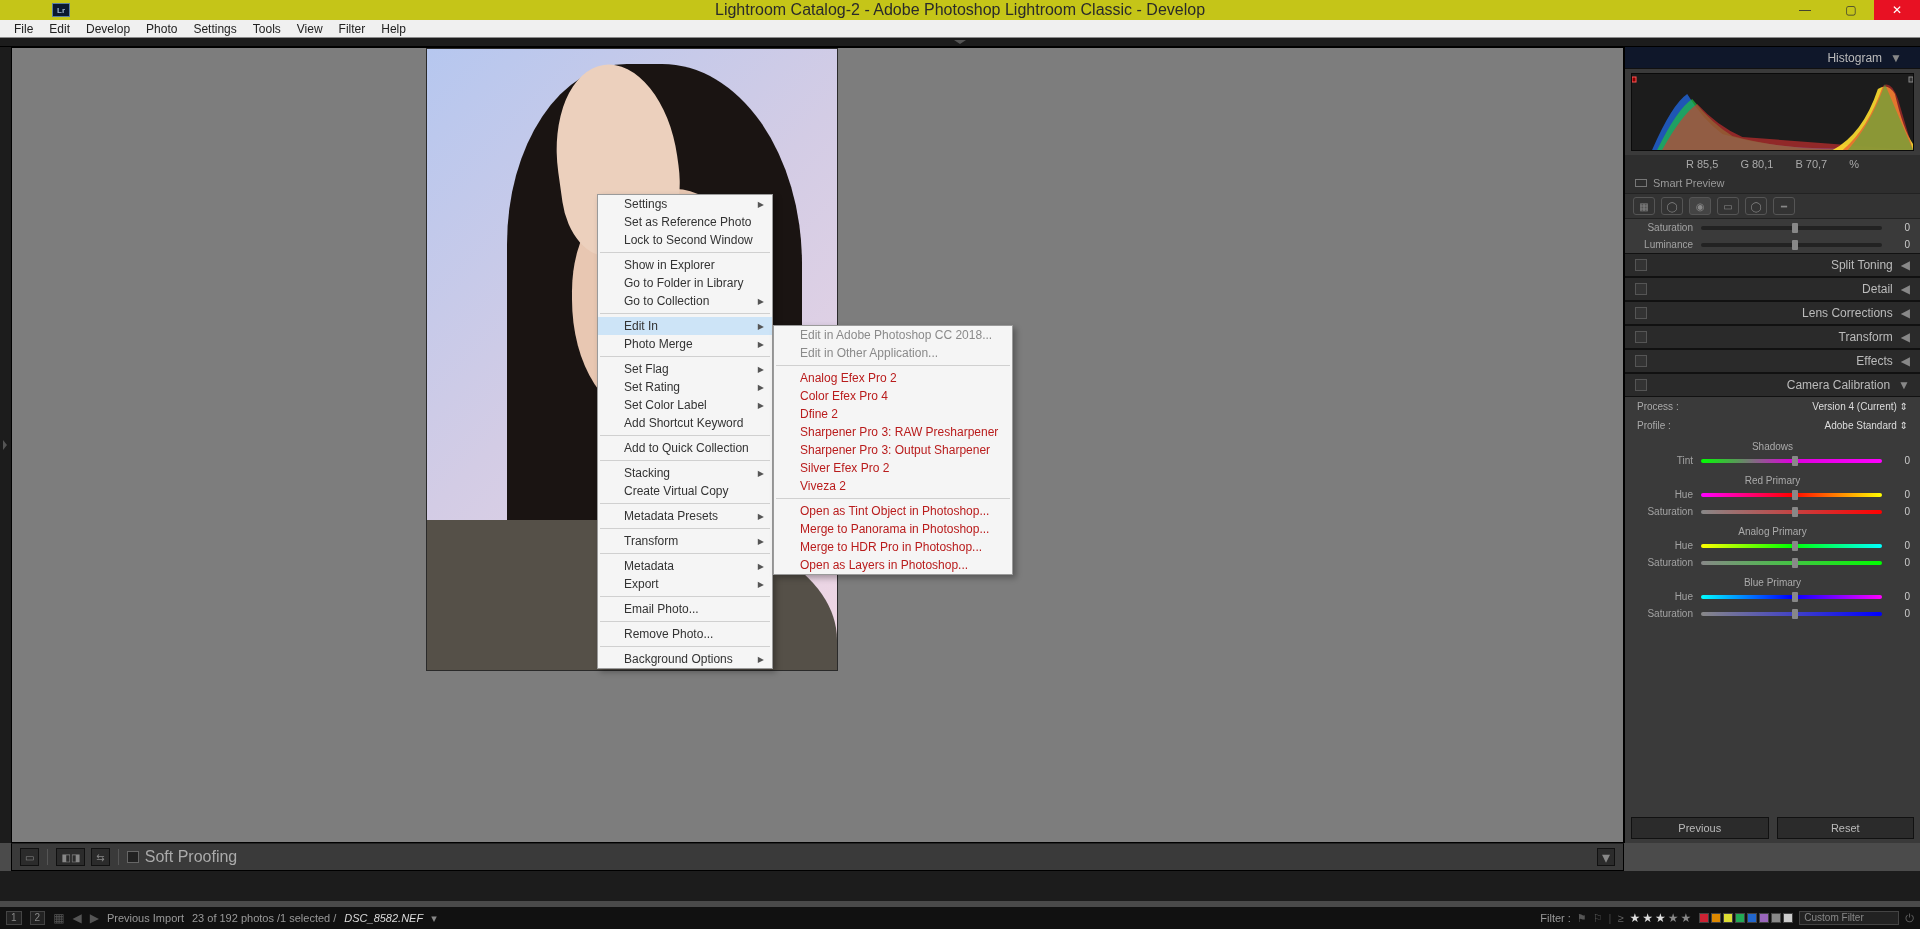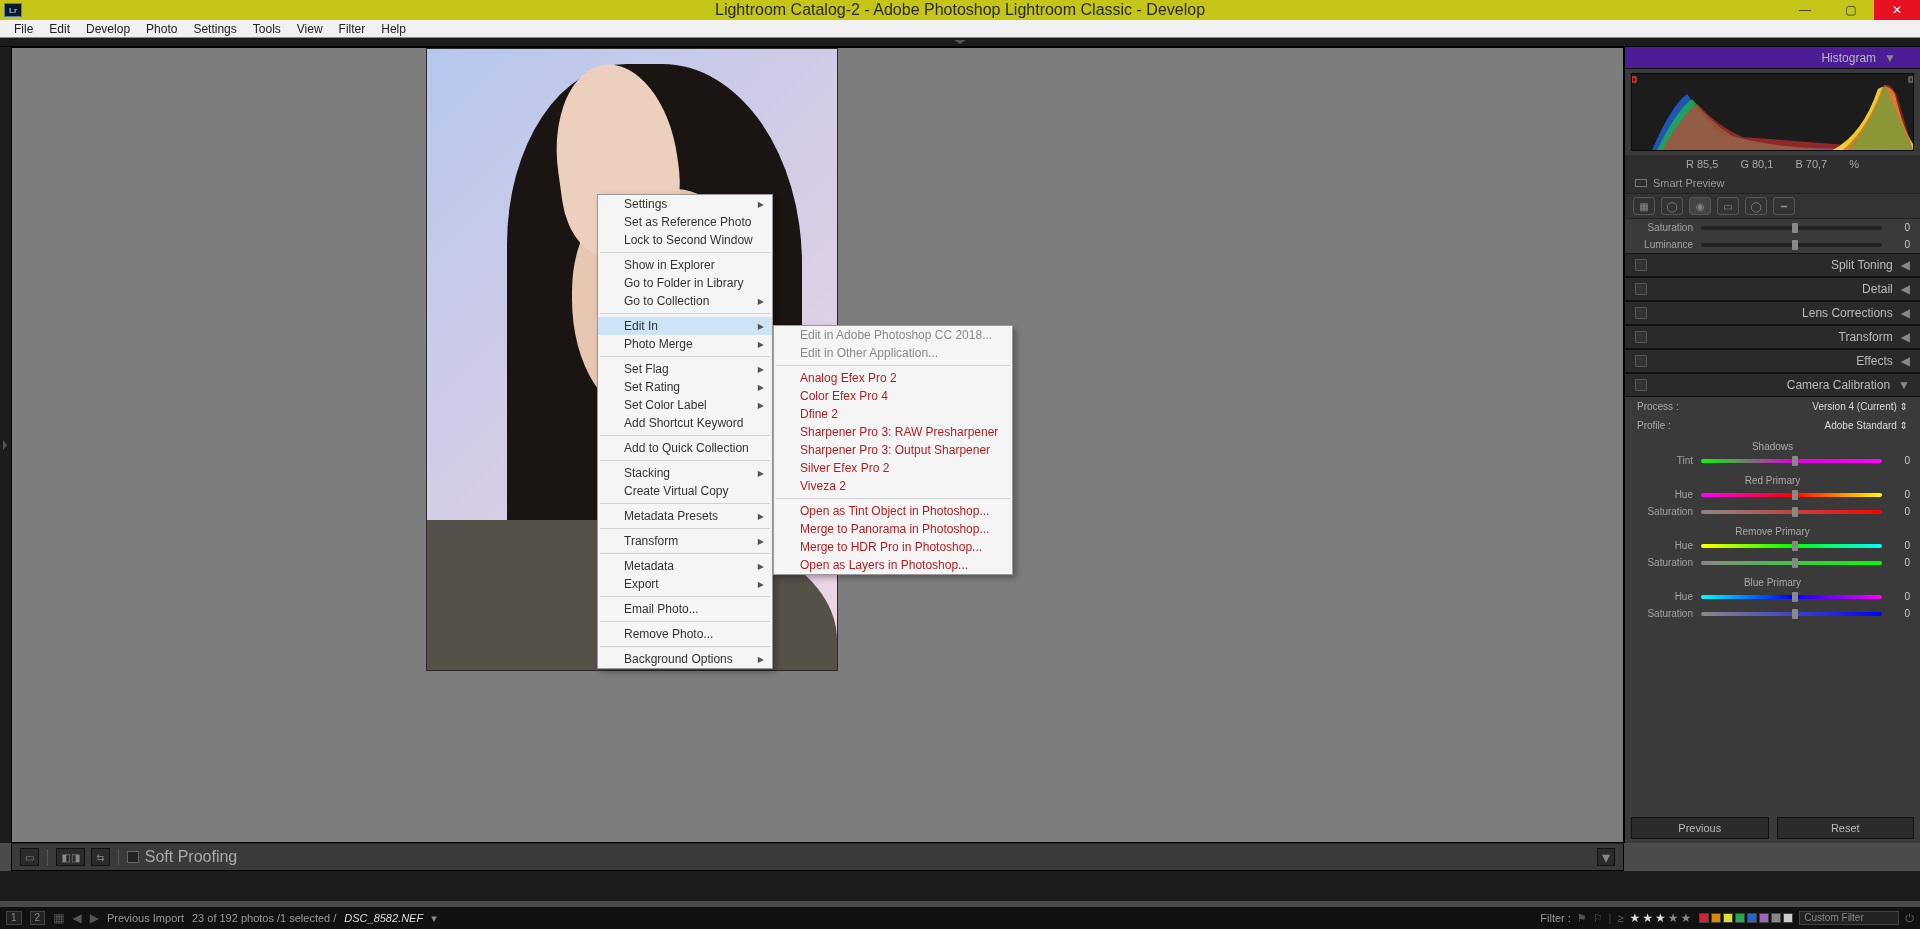--- a/index.html
+++ b/index.html
@@ -1,19 +1,19 @@
 <!DOCTYPE html>
 <html><head>
 <meta charset="utf-8">
 <style>
 * { margin: 0; padding: 0; box-sizing: border-box; font-family: "Segoe UI", Arial, sans-serif; user-select: none; }
 body { background: #4a4a4a; width: 1920px; height: 929px; overflow: hidden; position: relative; }
 
 
-.titlebar { height: 20px; background: #c5c518; display: flex; align-items: center; position: relative; }
+.titlebar { height: 20px; background: #c5c518; display: flex; align-items: center; position: relative; padding-left: 48px; }
 .titlebar .lr-icon { width: 18px; height: 14px; background: #0a1830; border: 1px solid #5a7ea0; margin-left: 4px; color: #a0b8d0; font-size: 8px; display:flex;align-items:center;justify-content:center;font-weight:bold;}
 .titlebar .title { position: absolute; left: 50%; transform: translateX(-50%); color: #2a2a2a; font-size: 16px; }
 .titlebar .win-controls { position: absolute; right: 0; display: flex; height: 20px; }
 .titlebar .win-btn { width: 46px; height: 20px; display: flex; align-items: center; justify-content: center; font-size: 12px; color:#333;}
 .titlebar .win-btn.close { background: #e81123; color: white; }
 
 
 .menubar { height: 18px; background: #f0f0f0; display: flex; align-items: center; padding: 0 6px; gap: 0; font-size: 12px; color: #222; border-bottom:1px solid #8a8a8a;}
 .menubar .menu-item { padding: 0 8px; cursor: default; line-height: 18px; }
 
@@ -29,21 +29,21 @@
 
 
 .photo { position: absolute; left: 414px; top: 0; width: 412px; height: 623px; background: linear-gradient(135deg, #b6c7ef 0%, #d3cce5 45%, #f0d7e4 100%); overflow: hidden; border:1px solid #2a2a2a;}
 .hair { position:absolute; top:15px; left:80px; width:295px; height:560px; background:#1a1412; border-radius: 120px 140px 0 0 / 180px 200px 0 0; }
 .face { position:absolute; top:140px; left:145px; width:180px; height:230px; background:#e8c7b2; border-radius: 80px 90px 90px 90px / 120px 130px 140px 140px;}
 .hand { position:absolute; top:15px; left:130px; width:120px; height:190px; background:#ecd0bd; border-radius: 60px 60px 50px 40px / 100px 100px 80px 60px; transform: rotate(-8deg); }
 .shirt { position:absolute; bottom:0; left:0; right:0; height:150px; background:#555048; border-radius: 0 200px 0 0 / 0 120px 0 0;}
 
 
 .right-panel { width: 296px; background: #3a3a3a; border-left: 1px solid #000; position: relative; overflow:hidden; color:#ccc; font-size:11px;}
-.panel-header { height: 22px; background: #4c1d95; display:flex; align-items:center; justify-content:flex-end; padding:0 24px; color:#bbb; font-size:12px; border-bottom:1px solid #111;}
+.panel-header { height: 22px; background: #0f172a; display:flex; align-items:center; justify-content:flex-end; padding:0 18px; color:#bbb; font-size:12px; border-bottom:1px solid #111;}
 .panel-header .tri { margin-left:8px; color:#888;}
 .histogram { height: 78px; background: #1c1c1c; margin: 4px 6px; position:relative; border:1px solid #0a0a0a;}
 .histo-svg { width:100%; height:100%; }
 .histo-rgb { height:18px; background:#2e2e2e; display:flex; justify-content:center; gap:22px; align-items:center; color:#aaa; font-size:11px; padding:0 8px;}
 .smart-preview { height:20px; background:#2e2e2e; display:flex; align-items:center; padding:0 10px; gap:6px; color:#999; font-size:11px;}
 .smart-preview .sp-icon { width:12px; height:8px; border:1px solid #777;}
 .tool-strip { height:26px; background:#333; display:flex; align-items:center; gap:6px; padding:0 8px; border-top:1px solid #222; border-bottom:1px solid #222;}
 .tool-strip .tool { width:22px; height:18px; border:1px solid #555; border-radius:3px; display:flex;align-items:center;justify-content:center;color:#888;font-size:10px;}
 .tool-strip .tool.sel { background:#444;}
 
@@ -255,21 +255,21 @@
         <span class="val">0</span>
       </div>
       <div class="slider-row cal-slider">
         <span class="lbl">Saturation</span>
         <div class="track grad-sat">
             <div class="thumb" style="left:50%"></div>
           </div>
         <span class="val">0</span>
       </div>
 
-      <div class="cal-group-title">Remove Primary</div>
+      <div class="cal-group-title">Analog Primary</div>
       <div class="slider-row cal-slider">
         <span class="lbl">Hue</span>
         <div class="track grad-hue-g">
             <div class="thumb" style="left:50%"></div>
           </div>
         <span class="val">0</span>
       </div>
       <div class="slider-row cal-slider">
         <span class="lbl">Saturation</span>
         <div class="track grad-sat-g">

